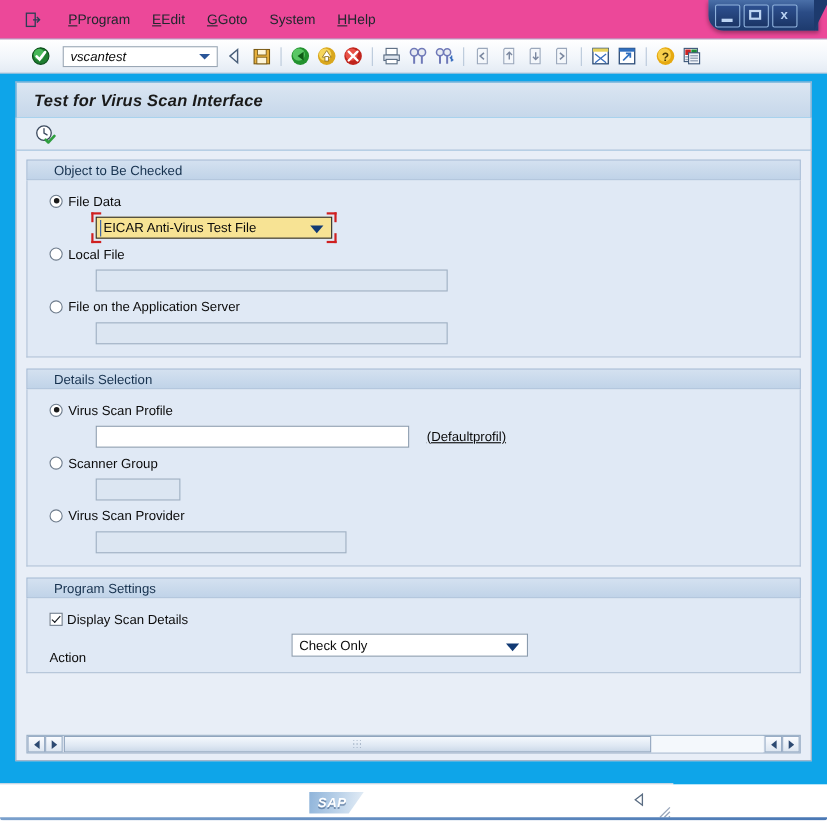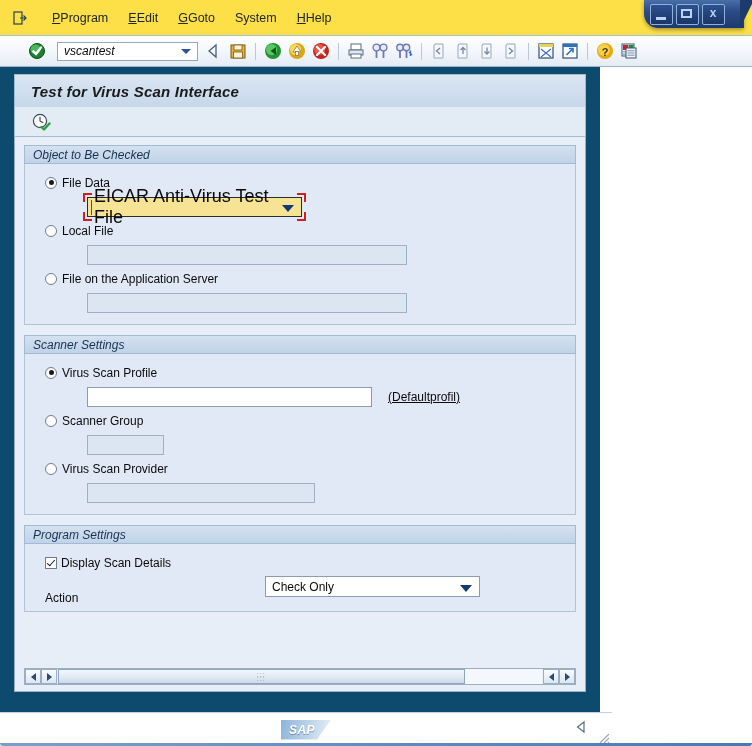--- a/index.html
+++ b/index.html
@@ -76,25 +76,25 @@
     border:2px solid #bcd4f3;
     box-sizing:border-box;
   }
 
   
   .menubar {
     position: absolute;
     top: 0; left: 0;
     width: 752px;
     height: 36px;
-    background: #fde047;
+    background: #ec4899;
     border-bottom: 1px solid #a8bcd4;
     display: flex;
     align-items: center;
-    padding-left: 12px;
+    padding-left: 22px;
     box-sizing: border-box;
   }
   .menu-exit-icon {
     width: 16px; height: 16px;
     margin-right: 14px;
     position: relative;
     flex: none;
   }
   .menu-item {
     font-size: 12.5px;
@@ -151,23 +151,23 @@
     margin: 0 5px;
     flex: none;
   }
   .tb-icon { width: 20px; height: 20px; margin: 0 2px; flex: none; position: relative; }
   .tb-gap { width: 4px; flex: none; }
 
   
   .screen {
     position: absolute;
     top: 67px; left: 0;
-    width: 600px;
+    width: 752px;
     height: 646px;
-    background: #0c4a6e;
+    background: #0ea5e9;
     box-sizing: border-box;
     padding: 7px 14px 0 14px;
   }
   .title-bar {
     height: 33px;
     background: linear-gradient(180deg,#dbe6f2 0%, #c6d7ea 100%);
     border: 1px solid #a3bad4;
     border-bottom: none;
     display: flex;
     align-items: center;
@@ -205,24 +205,23 @@
   }
 
   
   .group { margin-bottom: 10px; }
   .group-header {
     height: 19px;
     background: linear-gradient(180deg,#d4e1f0 0%, #c0d3e8 100%);
     border: 1px solid #a3bad4;
     font-size: 12px;
     color: #17324f;
-    padding-left: 8px;
+    padding-left: 24px;
     line-height: 18px;
     box-sizing: border-box;
-    font-style: italic;
   }
   .group-body {
     border: 1px solid #b3c4d8;
     border-top: none;
     background: #e0e9f5;
     box-sizing: border-box;
     padding: 8px 0 8px 0;
   }
 
   
@@ -287,21 +286,21 @@
     margin-left: 62px;
   }
   .combo-yellow {
     width: 215px;
     height: 20px;
     background: #f7e394;
     border: 1px solid #2c2c2c;
     box-sizing: border-box;
     display: flex;
     align-items: center;
-    font-size: 18px;
+    font-size: 12px;
     color: #0b0b0b;
     padding-left: 6px;
     position: relative;
   }
   .caret-bar {
     position: absolute;
     left: 3px; top: 2px;
     width: 1px; height: 15px;
     background: #2d5aa8;
   }
@@ -663,21 +662,21 @@
           </div>
 
           <div class="field-wrap" style="padding-left:62px;">
             <div class="textfield" style="width:320px;"></div>
           </div>
 
         </div>
       </div>
 
       <div class="group">
-        <div class="group-header">Scanner Settings</div>
+        <div class="group-header">Details Selection</div>
         <div class="group-body">
 
           <div class="row">
             <span class="radio sel"></span>
             <span class="rlabel">Virus Scan Profile</span>
           </div>
 
           <div class="field-wrap" style="padding-left:62px;">
             <div class="textfield enabled" style="width:285px;"></div>
             <span class="hint">(Defaultprofil)</span>

